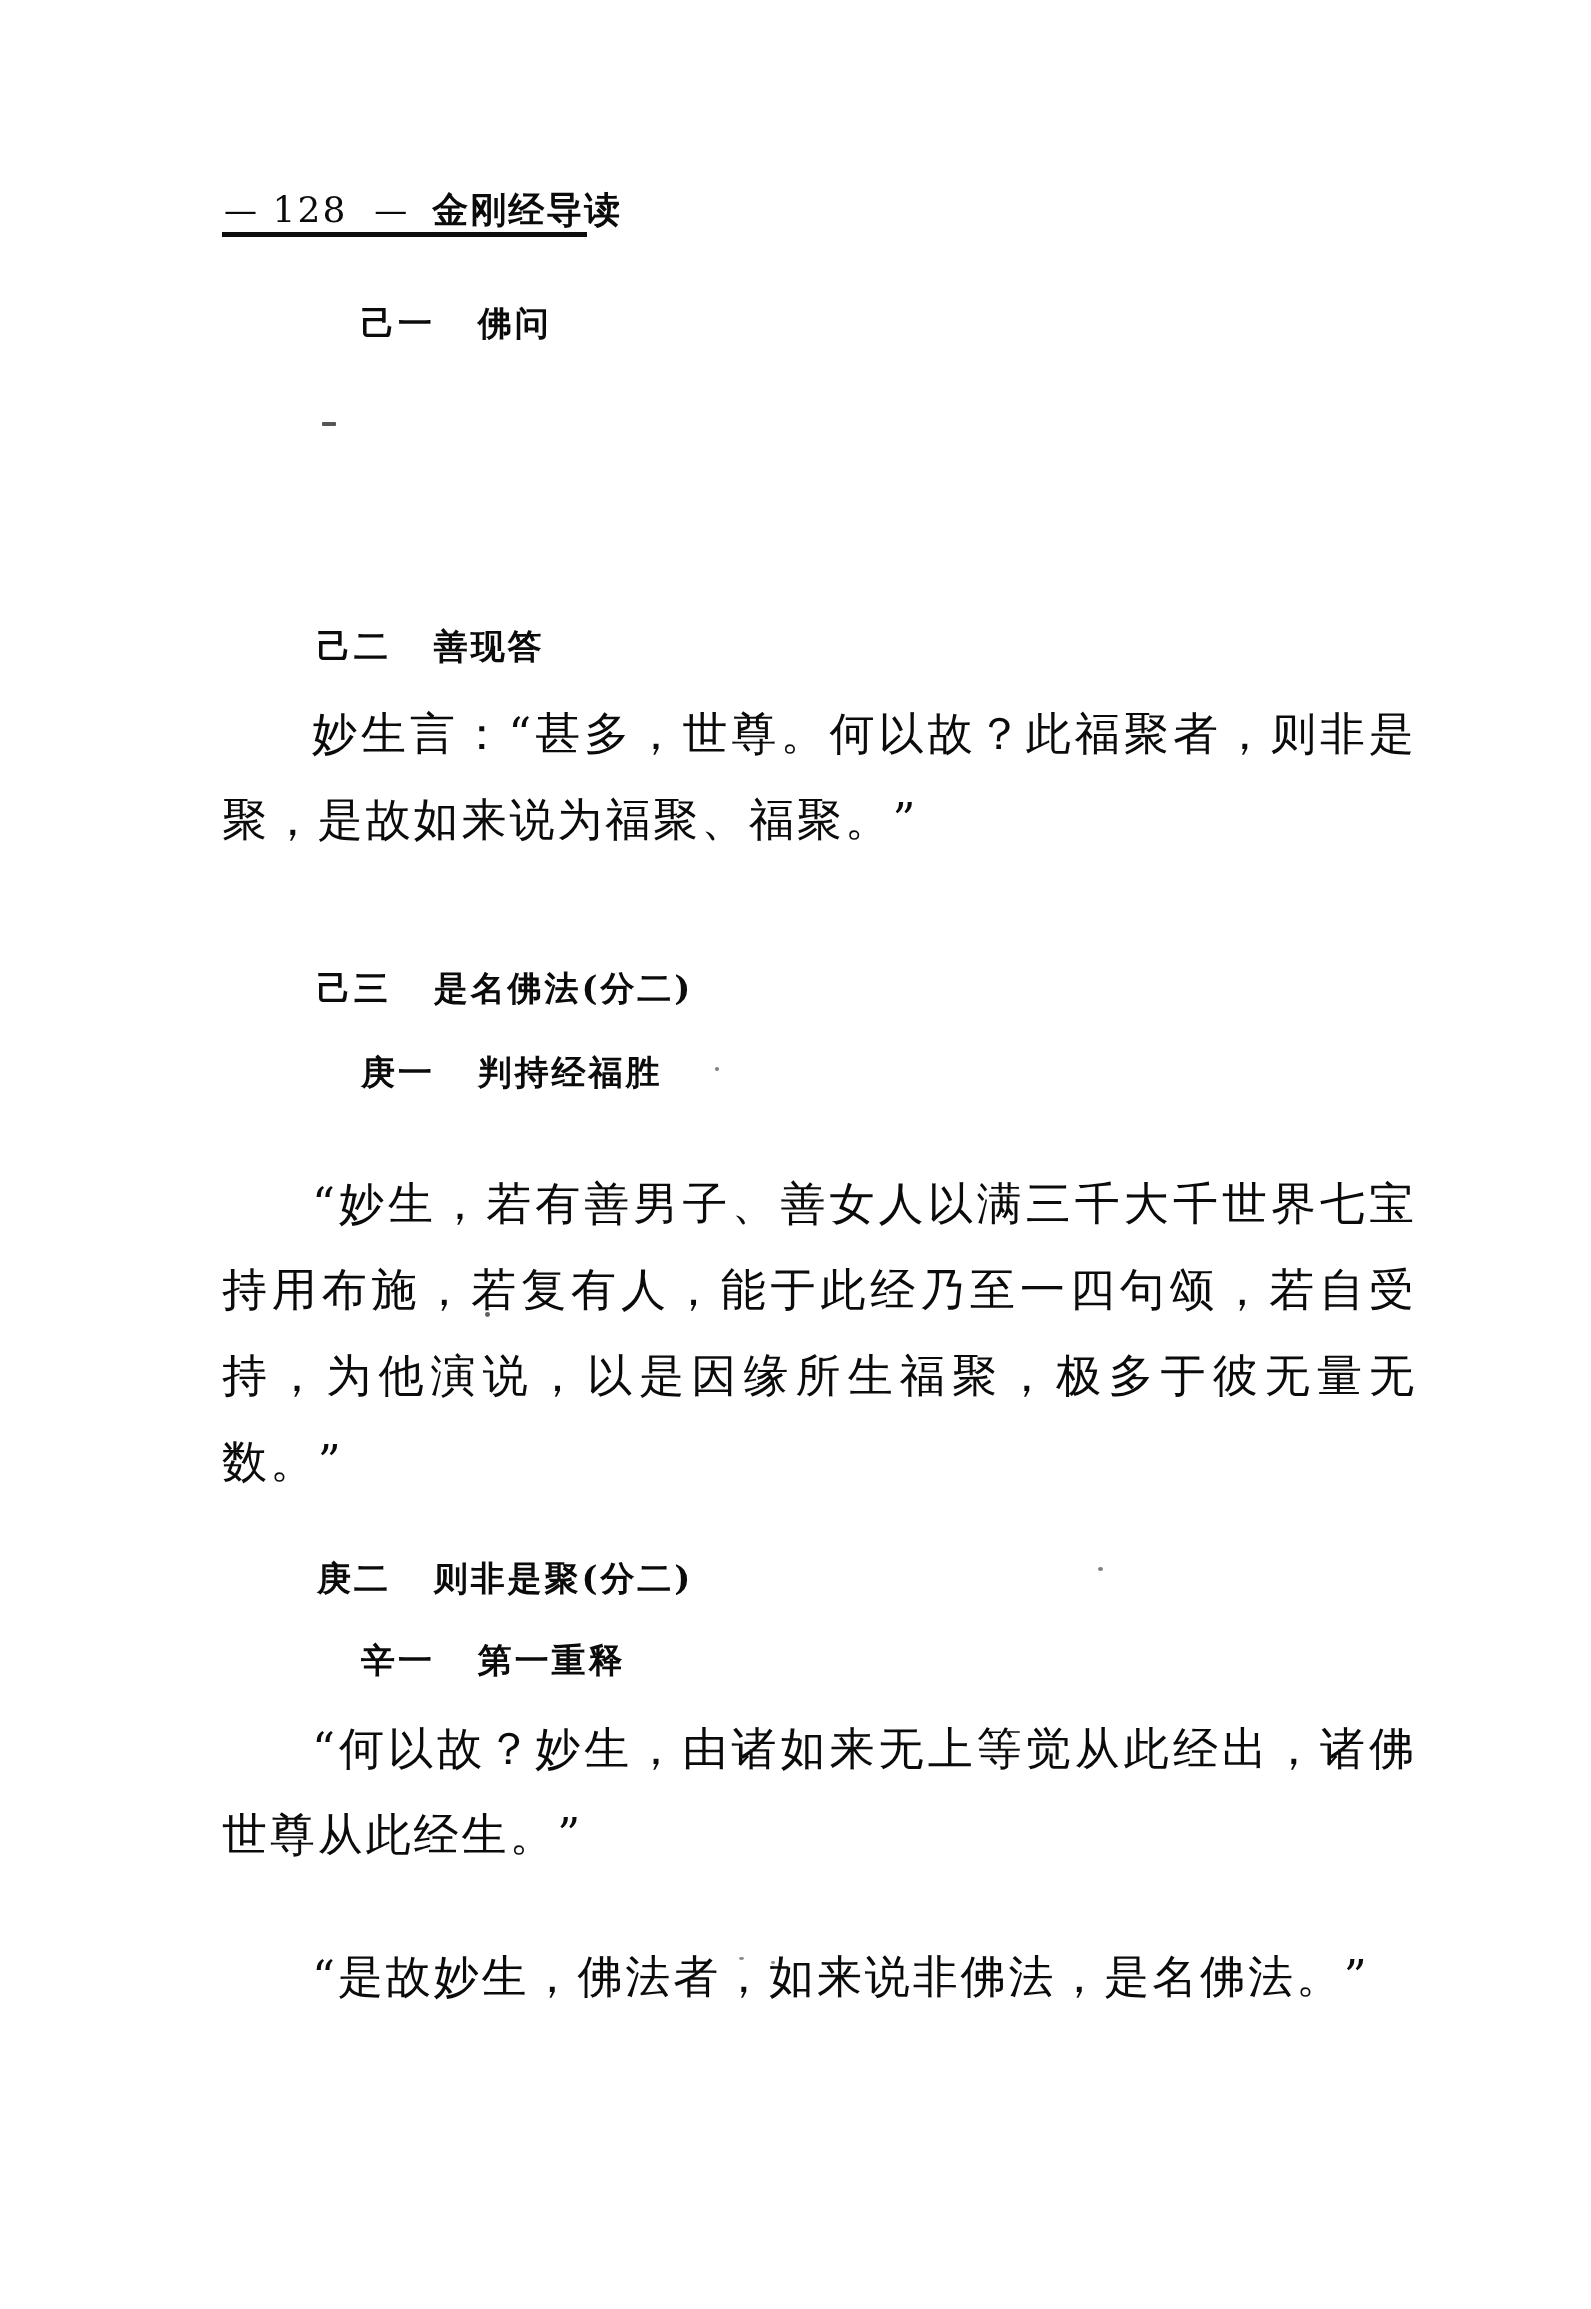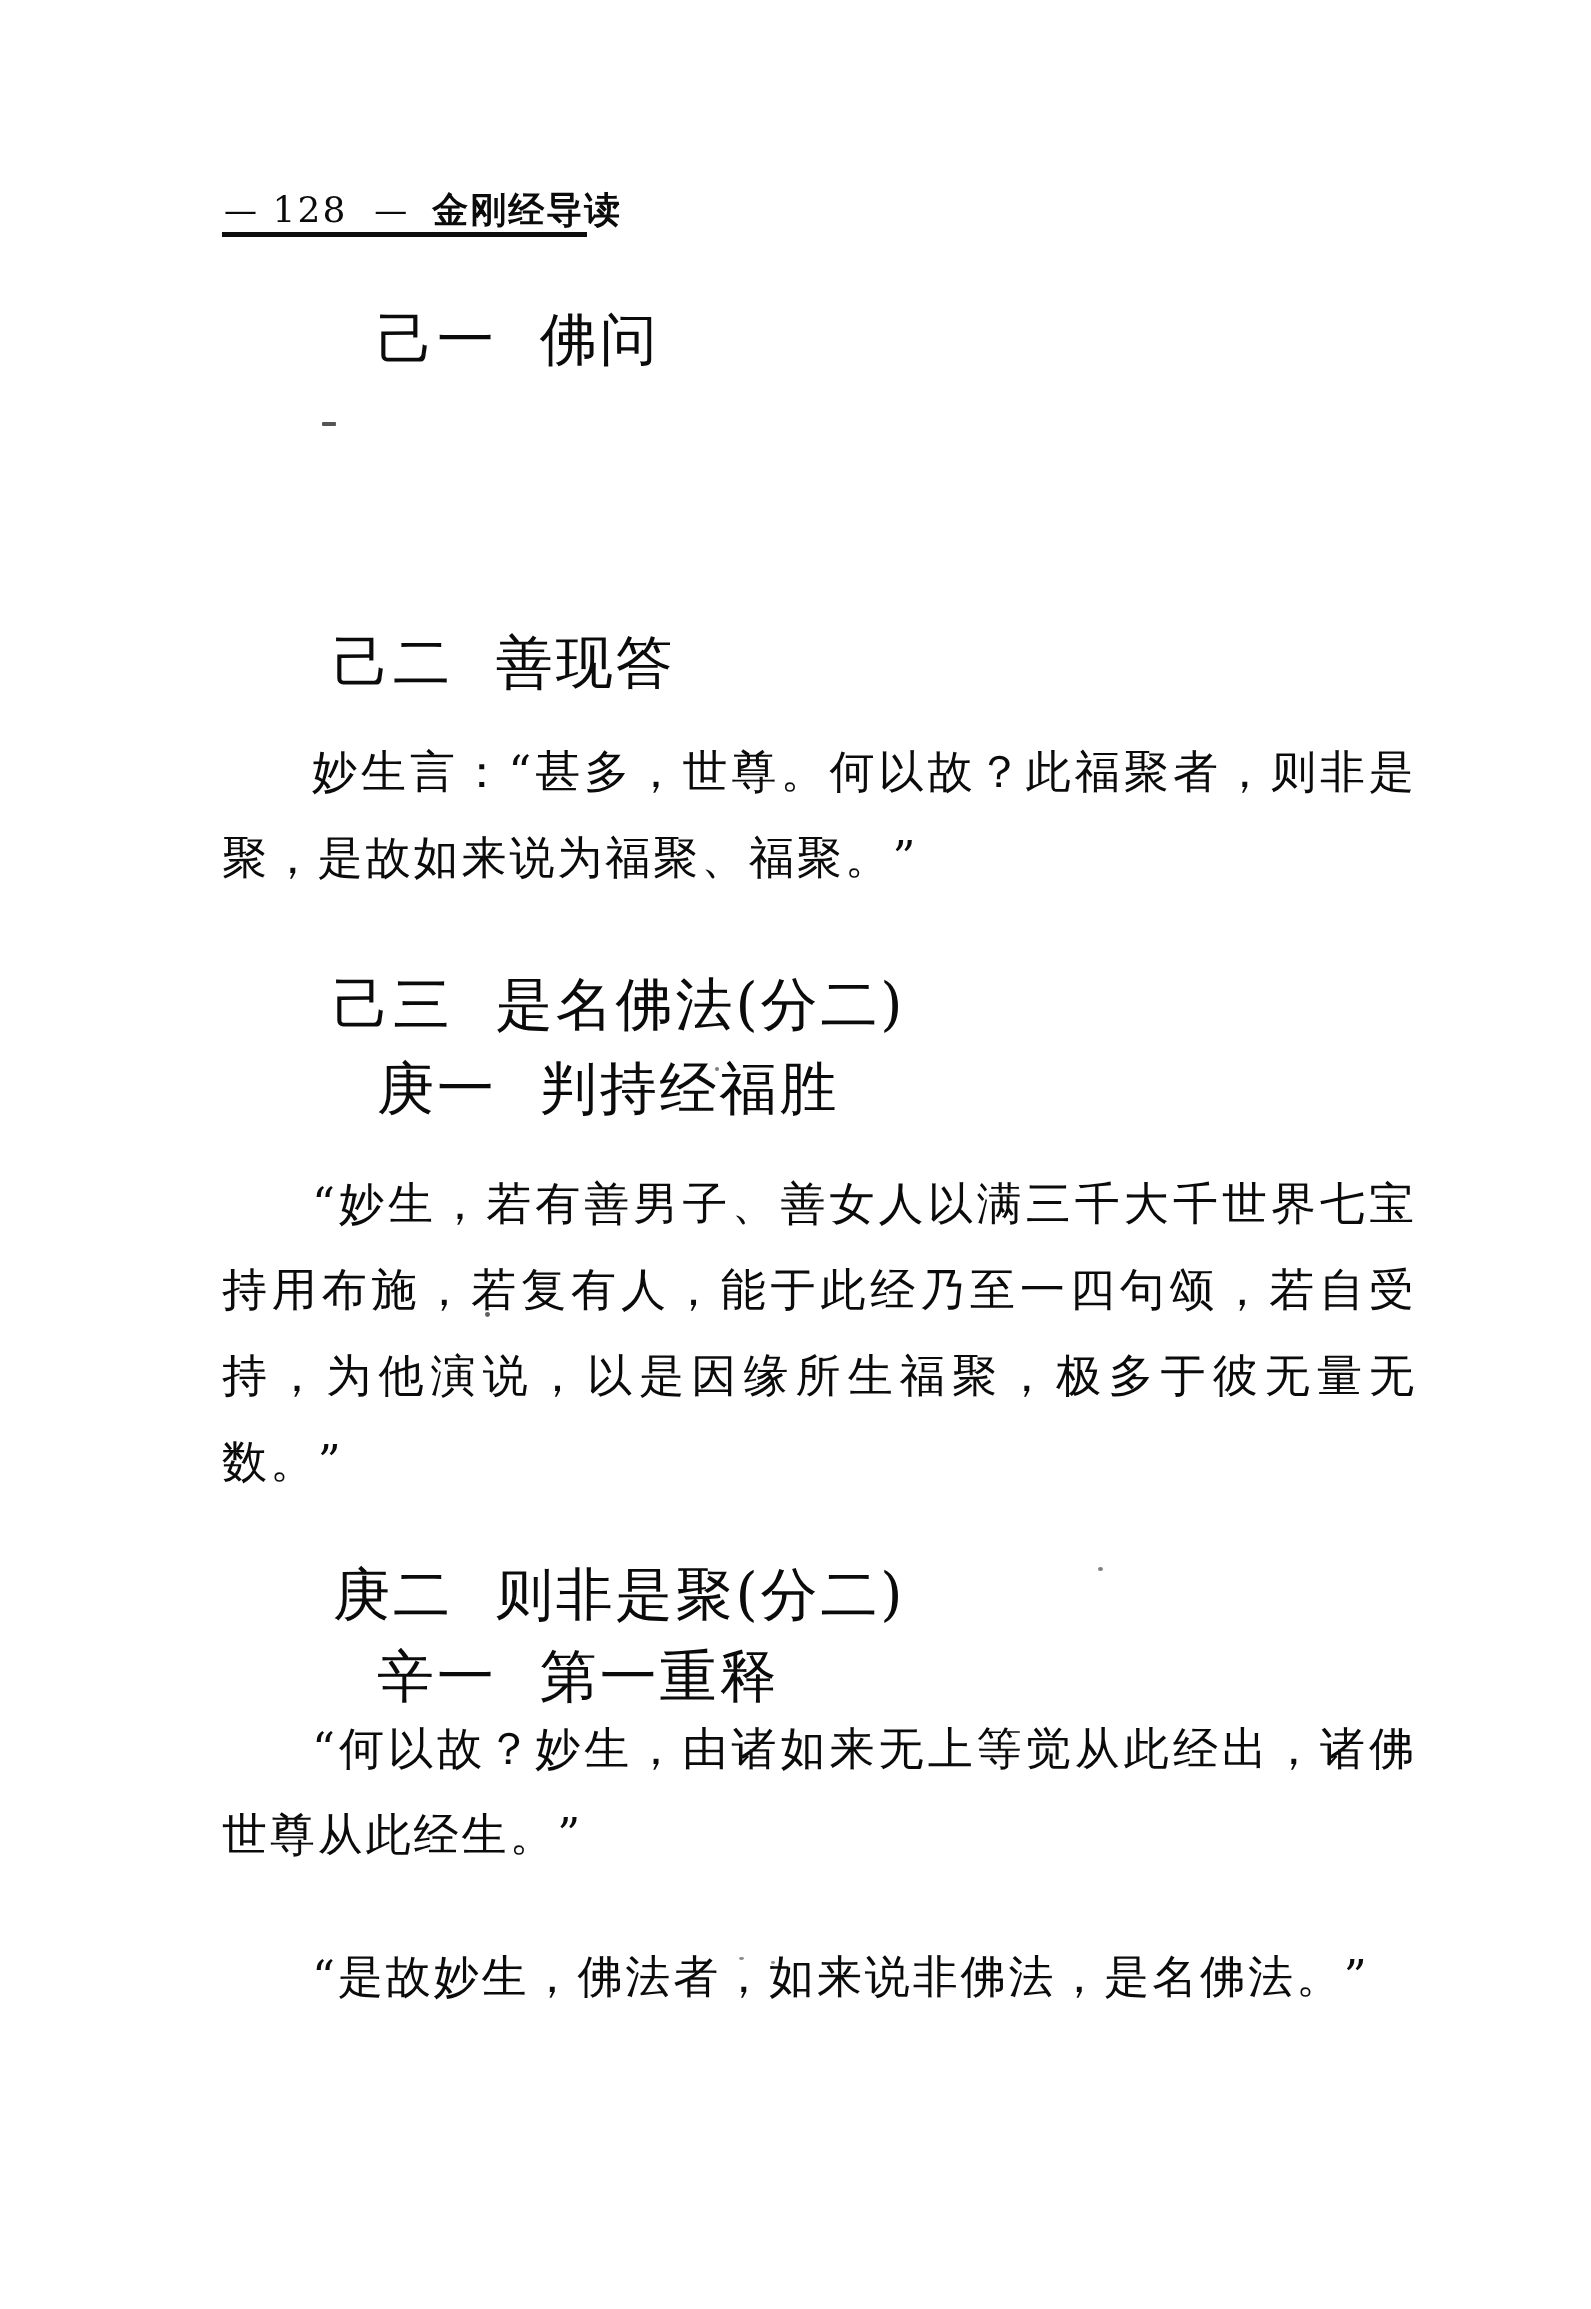--- a/index.html
+++ b/index.html
@@ -21,22 +21,22 @@
   .header .dash{display:inline-block;}
   .header .num{display:inline-block;margin:0 27px 0 15.6px;font-size:36px;letter-spacing:2px;}
   .header .title{display:inline-block;margin-left:25px;font-weight:700;font-size:36px;letter-spacing:2px;}
   .header-rule{
     position:absolute;left:222px;top:232px;width:365px;height:4.9px;
     background:#0d0d0d;
   }
   
   .h{
     position:absolute;
-    margin:16px;
-    font-size:57px;font-weight:400;line-height:49px;
+    margin:0;
+    font-size:34px;font-weight:700;line-height:49px;
     letter-spacing:2.9px;white-space:nowrap;
   }
   .h .lbl{margin-right:43px;}
   .lv-a{left:317px;}
   .lv-b{left:361px;}
   
   .para{
     position:absolute;left:222px;width:1195px;
     margin:0;
     font-size:45px;line-height:86px;letter-spacing:2.9px;
@@ -58,21 +58,21 @@
   </div>
   <div class="header-rule"></div>
 
   <h2 class="h lv-b" style="top:299px">
     <span class="lbl">己一</span><span>佛问</span>
   </h2>
 
   <h2 class="h lv-a" style="top:622px">
     <span class="lbl">己二</span><span>善现答</span>
   </h2>
-  <p class="para" style="top:729px">妙生言：“甚多，世尊。何以故？此福聚者，则非是聚，是故如来说为福聚、福聚。”</p>
+  <p class="para" style="top:691px">妙生言：“甚多，世尊。何以故？此福聚者，则非是聚，是故如来说为福聚、福聚。”</p>
 
   <h2 class="h lv-a" style="top:964px">
     <span class="lbl">己三</span><span>是名佛法(分二)</span>
   </h2>
 
   <h2 class="h lv-b" style="top:1048px">
     <span class="lbl">庚一</span><span>判持经福胜</span>
   </h2>
   <p class="para" style="top:1161px">“妙生，若有善男子、善女人以满三千大千世界七宝持用布施，若复有人，能于此经乃至一四句颂，若自受持，为他演说，以是因缘所生福聚，极多于彼无量无数。”</p>
 

